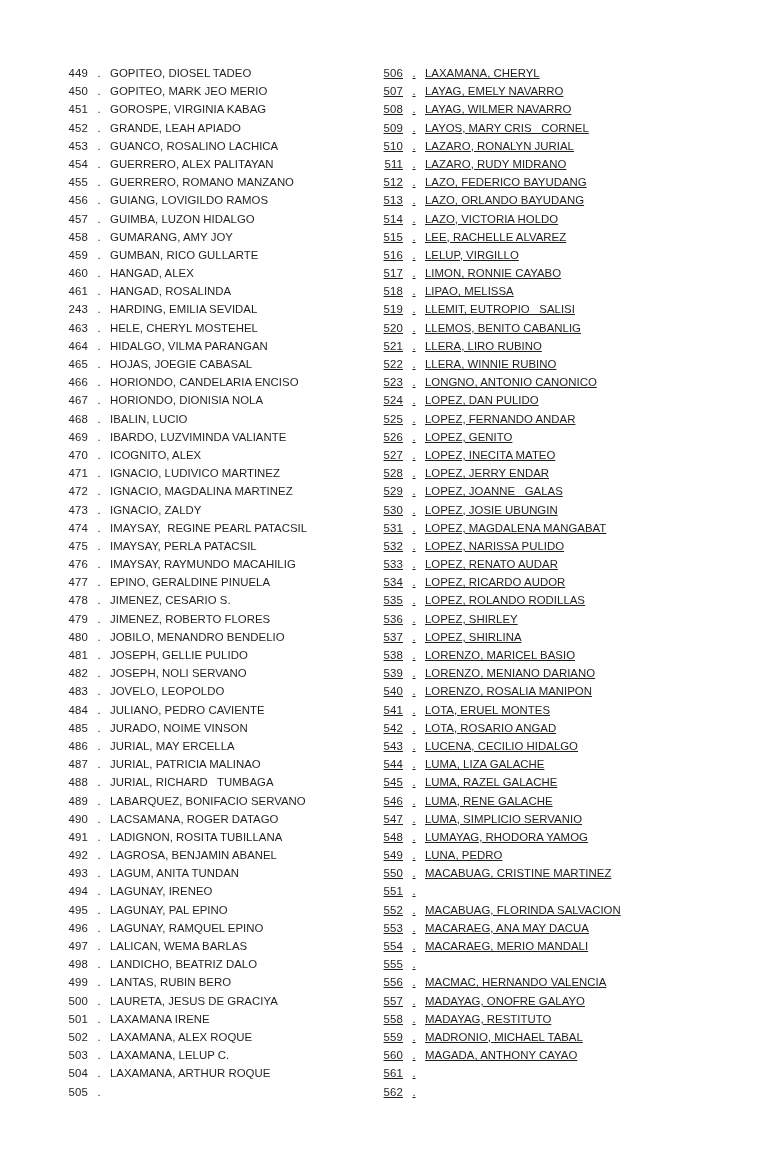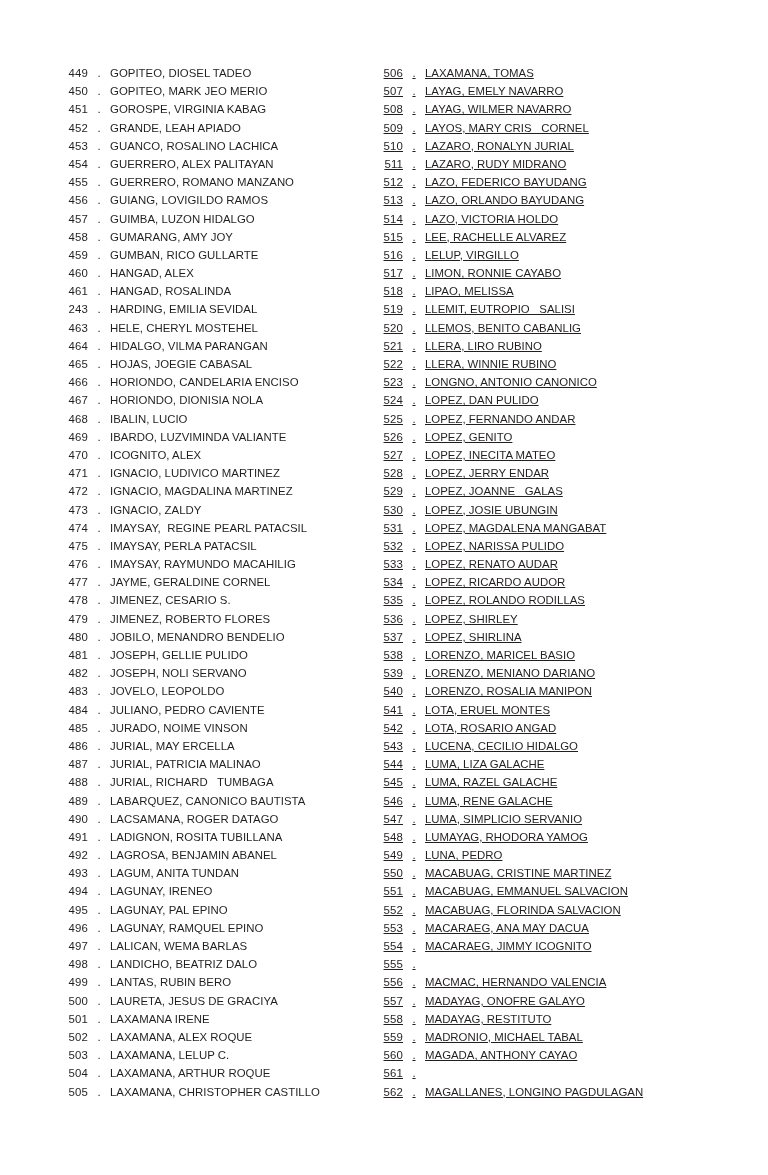--- a/index.html
+++ b/index.html
@@ -89,52 +89,52 @@
         <div class="entry"><span class="entry-num">467</span><span class="entry-dot">.</span><span class="entry-name">HORIONDO, DIONISIA NOLA</span></div>
         <div class="entry"><span class="entry-num">468</span><span class="entry-dot">.</span><span class="entry-name">IBALIN, LUCIO</span></div>
         <div class="entry"><span class="entry-num">469</span><span class="entry-dot">.</span><span class="entry-name">IBARDO, LUZVIMINDA VALIANTE</span></div>
         <div class="entry"><span class="entry-num">470</span><span class="entry-dot">.</span><span class="entry-name">ICOGNITO, ALEX</span></div>
         <div class="entry"><span class="entry-num">471</span><span class="entry-dot">.</span><span class="entry-name">IGNACIO, LUDIVICO MARTINEZ</span></div>
         <div class="entry"><span class="entry-num">472</span><span class="entry-dot">.</span><span class="entry-name">IGNACIO, MAGDALINA MARTINEZ</span></div>
         <div class="entry"><span class="entry-num">473</span><span class="entry-dot">.</span><span class="entry-name">IGNACIO, ZALDY</span></div>
         <div class="entry"><span class="entry-num">474</span><span class="entry-dot">.</span><span class="entry-name">IMAYSAY,  REGINE PEARL PATACSIL</span></div>
         <div class="entry"><span class="entry-num">475</span><span class="entry-dot">.</span><span class="entry-name">IMAYSAY, PERLA PATACSIL</span></div>
         <div class="entry"><span class="entry-num">476</span><span class="entry-dot">.</span><span class="entry-name">IMAYSAY, RAYMUNDO MACAHILIG</span></div>
-        <div class="entry"><span class="entry-num">477</span><span class="entry-dot">.</span><span class="entry-name">JAYME, GERALDINE CORNEL</span></div>
+        <div class="entry"><span class="entry-num">477</span><span class="entry-dot">.</span><span class="entry-name">EPINO, GERALDINE PINUELA</span></div>
         <div class="entry"><span class="entry-num">478</span><span class="entry-dot">.</span><span class="entry-name">JIMENEZ, CESARIO S.</span></div>
         <div class="entry"><span class="entry-num">479</span><span class="entry-dot">.</span><span class="entry-name">JIMENEZ, ROBERTO FLORES</span></div>
         <div class="entry"><span class="entry-num">480</span><span class="entry-dot">.</span><span class="entry-name">JOBILO, MENANDRO BENDELIO</span></div>
         <div class="entry"><span class="entry-num">481</span><span class="entry-dot">.</span><span class="entry-name">JOSEPH, GELLIE PULIDO</span></div>
         <div class="entry"><span class="entry-num">482</span><span class="entry-dot">.</span><span class="entry-name">JOSEPH, NOLI SERVANO</span></div>
         <div class="entry"><span class="entry-num">483</span><span class="entry-dot">.</span><span class="entry-name">JOVELO, LEOPOLDO</span></div>
         <div class="entry"><span class="entry-num">484</span><span class="entry-dot">.</span><span class="entry-name">JULIANO, PEDRO CAVIENTE</span></div>
         <div class="entry"><span class="entry-num">485</span><span class="entry-dot">.</span><span class="entry-name">JURADO, NOIME VINSON</span></div>
         <div class="entry"><span class="entry-num">486</span><span class="entry-dot">.</span><span class="entry-name">JURIAL, MAY ERCELLA</span></div>
         <div class="entry"><span class="entry-num">487</span><span class="entry-dot">.</span><span class="entry-name">JURIAL, PATRICIA MALINAO</span></div>
         <div class="entry"><span class="entry-num">488</span><span class="entry-dot">.</span><span class="entry-name">JURIAL, RICHARD   TUMBAGA</span></div>
-        <div class="entry"><span class="entry-num">489</span><span class="entry-dot">.</span><span class="entry-name">LABARQUEZ, CANONICO BAUTISTA</span></div>
+        <div class="entry"><span class="entry-num">489</span><span class="entry-dot">.</span><span class="entry-name">LABARQUEZ, BONIFACIO SERVANO</span></div>
         <div class="entry"><span class="entry-num">490</span><span class="entry-dot">.</span><span class="entry-name">LACSAMANA, ROGER DATAGO</span></div>
         <div class="entry"><span class="entry-num">491</span><span class="entry-dot">.</span><span class="entry-name">LADIGNON, ROSITA TUBILLANA</span></div>
         <div class="entry"><span class="entry-num">492</span><span class="entry-dot">.</span><span class="entry-name">LAGROSA, BENJAMIN ABANEL</span></div>
         <div class="entry"><span class="entry-num">493</span><span class="entry-dot">.</span><span class="entry-name">LAGUM, ANITA TUNDAN</span></div>
         <div class="entry"><span class="entry-num">494</span><span class="entry-dot">.</span><span class="entry-name">LAGUNAY, IRENEO</span></div>
         <div class="entry"><span class="entry-num">495</span><span class="entry-dot">.</span><span class="entry-name">LAGUNAY, PAL EPINO</span></div>
         <div class="entry"><span class="entry-num">496</span><span class="entry-dot">.</span><span class="entry-name">LAGUNAY, RAMQUEL EPINO</span></div>
         <div class="entry"><span class="entry-num">497</span><span class="entry-dot">.</span><span class="entry-name">LALICAN, WEMA BARLAS</span></div>
         <div class="entry"><span class="entry-num">498</span><span class="entry-dot">.</span><span class="entry-name">LANDICHO, BEATRIZ DALO</span></div>
         <div class="entry"><span class="entry-num">499</span><span class="entry-dot">.</span><span class="entry-name">LANTAS, RUBIN BERO</span></div>
         <div class="entry"><span class="entry-num">500</span><span class="entry-dot">.</span><span class="entry-name">LAURETA, JESUS DE GRACIYA</span></div>
         <div class="entry"><span class="entry-num">501</span><span class="entry-dot">.</span><span class="entry-name">LAXAMANA IRENE</span></div>
         <div class="entry"><span class="entry-num">502</span><span class="entry-dot">.</span><span class="entry-name">LAXAMANA, ALEX ROQUE</span></div>
         <div class="entry"><span class="entry-num">503</span><span class="entry-dot">.</span><span class="entry-name">LAXAMANA, LELUP C.</span></div>
         <div class="entry"><span class="entry-num">504</span><span class="entry-dot">.</span><span class="entry-name">LAXAMANA, ARTHUR ROQUE</span></div>
-        <div class="entry"><span class="entry-num">505</span><span class="entry-dot">.</span><span class="entry-name">LAXAMANA, CHRISTOPHER CASTILLO</span></div>
+        <div class="entry"><span class="entry-num">505</span><span class="entry-dot">.</span></div>
       </div>
     <div class="column right">
-        <div class="entry"><span class="entry-num">506</span><span class="entry-dot">.</span><span class="entry-name">LAXAMANA, TOMAS</span></div>
+        <div class="entry"><span class="entry-num">506</span><span class="entry-dot">.</span><span class="entry-name">LAXAMANA, CHERYL</span></div>
         <div class="entry"><span class="entry-num">507</span><span class="entry-dot">.</span><span class="entry-name">LAYAG, EMELY NAVARRO</span></div>
         <div class="entry"><span class="entry-num">508</span><span class="entry-dot">.</span><span class="entry-name">LAYAG, WILMER NAVARRO</span></div>
         <div class="entry"><span class="entry-num">509</span><span class="entry-dot">.</span><span class="entry-name">LAYOS, MARY CRIS   CORNEL</span></div>
         <div class="entry"><span class="entry-num">510</span><span class="entry-dot">.</span><span class="entry-name">LAZARO, RONALYN JURIAL</span></div>
         <div class="entry"><span class="entry-num">511</span><span class="entry-dot">.</span><span class="entry-name">LAZARO, RUDY MIDRANO</span></div>
         <div class="entry"><span class="entry-num">512</span><span class="entry-dot">.</span><span class="entry-name">LAZO, FEDERICO BAYUDANG</span></div>
         <div class="entry"><span class="entry-num">513</span><span class="entry-dot">.</span><span class="entry-name">LAZO, ORLANDO BAYUDANG</span></div>
         <div class="entry"><span class="entry-num">514</span><span class="entry-dot">.</span><span class="entry-name">LAZO, VICTORIA HOLDO</span></div>
         <div class="entry"><span class="entry-num">515</span><span class="entry-dot">.</span><span class="entry-name">LEE, RACHELLE ALVAREZ</span></div>
         <div class="entry"><span class="entry-num">516</span><span class="entry-dot">.</span><span class="entry-name">LELUP, VIRGILLO</span></div>
@@ -165,27 +165,27 @@
         <div class="entry"><span class="entry-num">541</span><span class="entry-dot">.</span><span class="entry-name">LOTA, ERUEL MONTES</span></div>
         <div class="entry"><span class="entry-num">542</span><span class="entry-dot">.</span><span class="entry-name">LOTA, ROSARIO ANGAD</span></div>
         <div class="entry"><span class="entry-num">543</span><span class="entry-dot">.</span><span class="entry-name">LUCENA, CECILIO HIDALGO</span></div>
         <div class="entry"><span class="entry-num">544</span><span class="entry-dot">.</span><span class="entry-name">LUMA, LIZA GALACHE</span></div>
         <div class="entry"><span class="entry-num">545</span><span class="entry-dot">.</span><span class="entry-name">LUMA, RAZEL GALACHE</span></div>
         <div class="entry"><span class="entry-num">546</span><span class="entry-dot">.</span><span class="entry-name">LUMA, RENE GALACHE</span></div>
         <div class="entry"><span class="entry-num">547</span><span class="entry-dot">.</span><span class="entry-name">LUMA, SIMPLICIO SERVANIO</span></div>
         <div class="entry"><span class="entry-num">548</span><span class="entry-dot">.</span><span class="entry-name">LUMAYAG, RHODORA YAMOG</span></div>
         <div class="entry"><span class="entry-num">549</span><span class="entry-dot">.</span><span class="entry-name">LUNA, PEDRO</span></div>
         <div class="entry"><span class="entry-num">550</span><span class="entry-dot">.</span><span class="entry-name">MACABUAG, CRISTINE MARTINEZ</span></div>
-        <div class="entry"><span class="entry-num">551</span><span class="entry-dot">.</span><span class="entry-name">MACABUAG, EMMANUEL SALVACION</span></div>
+        <div class="entry"><span class="entry-num">551</span><span class="entry-dot">.</span></div>
         <div class="entry"><span class="entry-num">552</span><span class="entry-dot">.</span><span class="entry-name">MACABUAG, FLORINDA SALVACION</span></div>
         <div class="entry"><span class="entry-num">553</span><span class="entry-dot">.</span><span class="entry-name">MACARAEG, ANA MAY DACUA</span></div>
-        <div class="entry"><span class="entry-num">554</span><span class="entry-dot">.</span><span class="entry-name">MACARAEG, JIMMY ICOGNITO</span></div>
+        <div class="entry"><span class="entry-num">554</span><span class="entry-dot">.</span><span class="entry-name">MACARAEG, MERIO MANDALI</span></div>
         <div class="entry"><span class="entry-num">555</span><span class="entry-dot">.</span></div>
         <div class="entry"><span class="entry-num">556</span><span class="entry-dot">.</span><span class="entry-name">MACMAC, HERNANDO VALENCIA</span></div>
         <div class="entry"><span class="entry-num">557</span><span class="entry-dot">.</span><span class="entry-name">MADAYAG, ONOFRE GALAYO</span></div>
         <div class="entry"><span class="entry-num">558</span><span class="entry-dot">.</span><span class="entry-name">MADAYAG, RESTITUTO</span></div>
         <div class="entry"><span class="entry-num">559</span><span class="entry-dot">.</span><span class="entry-name">MADRONIO, MICHAEL TABAL</span></div>
         <div class="entry"><span class="entry-num">560</span><span class="entry-dot">.</span><span class="entry-name">MAGADA, ANTHONY CAYAO</span></div>
         <div class="entry"><span class="entry-num">561</span><span class="entry-dot">.</span></div>
-        <div class="entry"><span class="entry-num">562</span><span class="entry-dot">.</span><span class="entry-name">MAGALLANES, LONGINO PAGDULAGAN</span></div>
+        <div class="entry"><span class="entry-num">562</span><span class="entry-dot">.</span></div>
       </div>
   </div>
 </div>
 
 </body></html>

